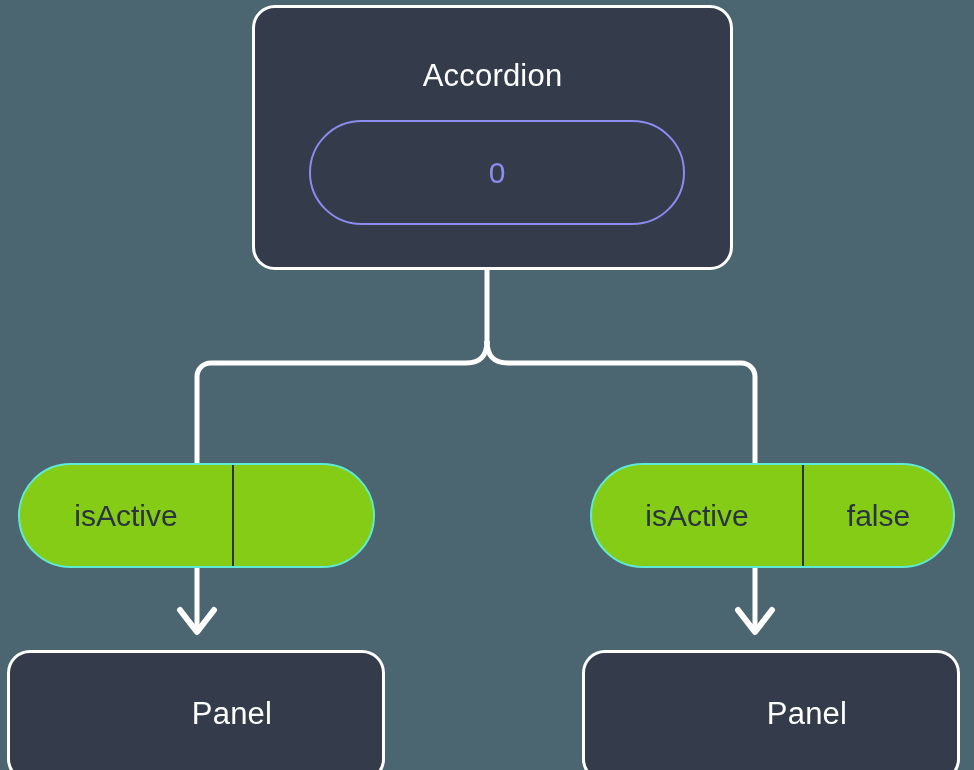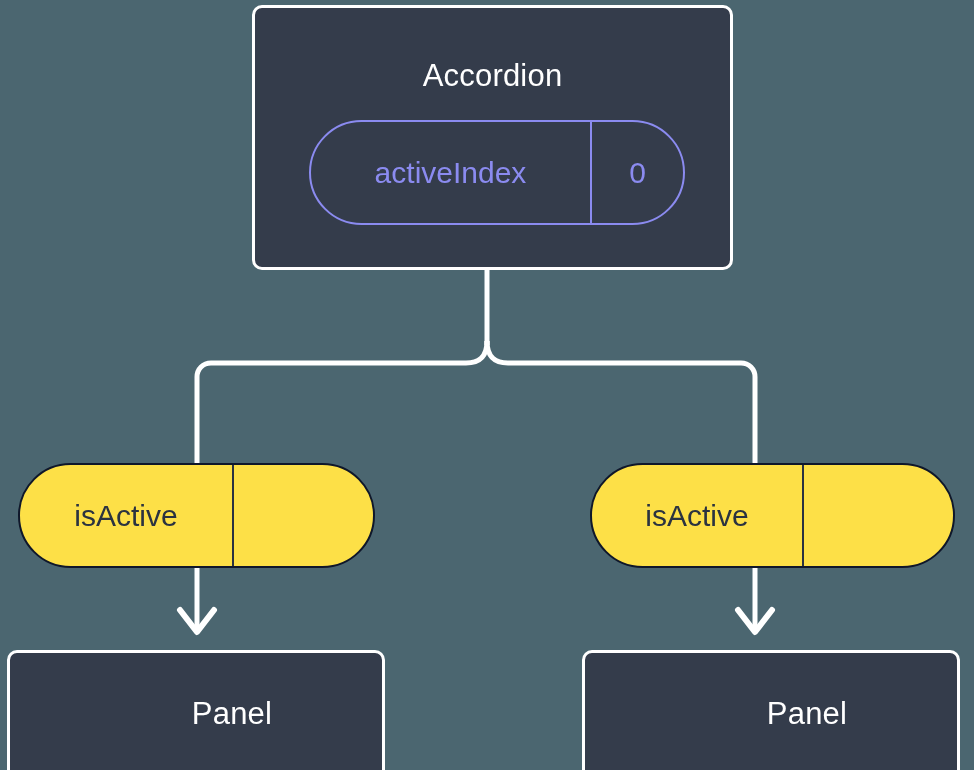--- a/index.html
+++ b/index.html
@@ -25,21 +25,21 @@
     left: 0; top: 0;
     width: 974px; height: 770px;
     pointer-events: none;
   }
 
   
   .node-box {
     position: absolute;
     background: #343c4b;
     border: 3px solid #ffffff;
-    border-radius: 10px;
+    border-radius: 23px;
     box-sizing: border-box;
   }
   #accordion-box {
     left: 252px;
     top: 5px;
     width: 481px;
     height: 265px;
   }
   .node-title {
     position: absolute;
@@ -83,22 +83,22 @@
     display: flex;
     align-items: center;
     justify-content: center;
     color: #8b8bf0;
     font-size: 30px;
   }
 
   
   .prop-pill {
     position: absolute;
-    background: #fde047;
-    border: 2px solid #0f172a;
+    background: #84cc16;
+    border: 2px solid #5eead4;
     border-radius: 54px;
     box-sizing: border-box;
     display: flex;
     align-items: stretch;
     overflow: hidden;
   }
   .prop-pill .pill-key,
   .prop-pill .pill-val {
     display: flex;
     align-items: center;
@@ -165,31 +165,31 @@
     <path d="M 180 610 L 197 632 L 214 610" stroke="#ffffff" stroke-width="6" stroke-linecap="round" stroke-linejoin="round"></path>
 
     <path d="M 755 568 L 755 630" stroke="#ffffff" stroke-width="5"></path>
     <path d="M 738 610 L 755 632 L 772 610" stroke="#ffffff" stroke-width="6" stroke-linecap="round" stroke-linejoin="round"></path>
   </svg>
 
   <div id="accordion-box" class="node-box">
     <div id="accordion-title" class="node-title">Accordion</div>
 
     <div id="accordion-prop">
-      <div class="prop-key">activeIndex</div>
       <div class="prop-val">0</div>
     </div>
   </div>
 
   <div id="pill-left" class="prop-pill">
     <div class="pill-key">isActive</div>
   </div>
 
   <div id="pill-right" class="prop-pill">
     <div class="pill-key">isActive</div>
+    <div class="pill-val">false</div>
   </div>
 
   <div id="panel-left-box" class="node-box">
     <div id="panel-left-title" class="node-title">Panel</div>
   </div>
 
   <div id="panel-right-box" class="node-box">
     <div id="panel-right-title" class="node-title">Panel</div>
   </div>
 

